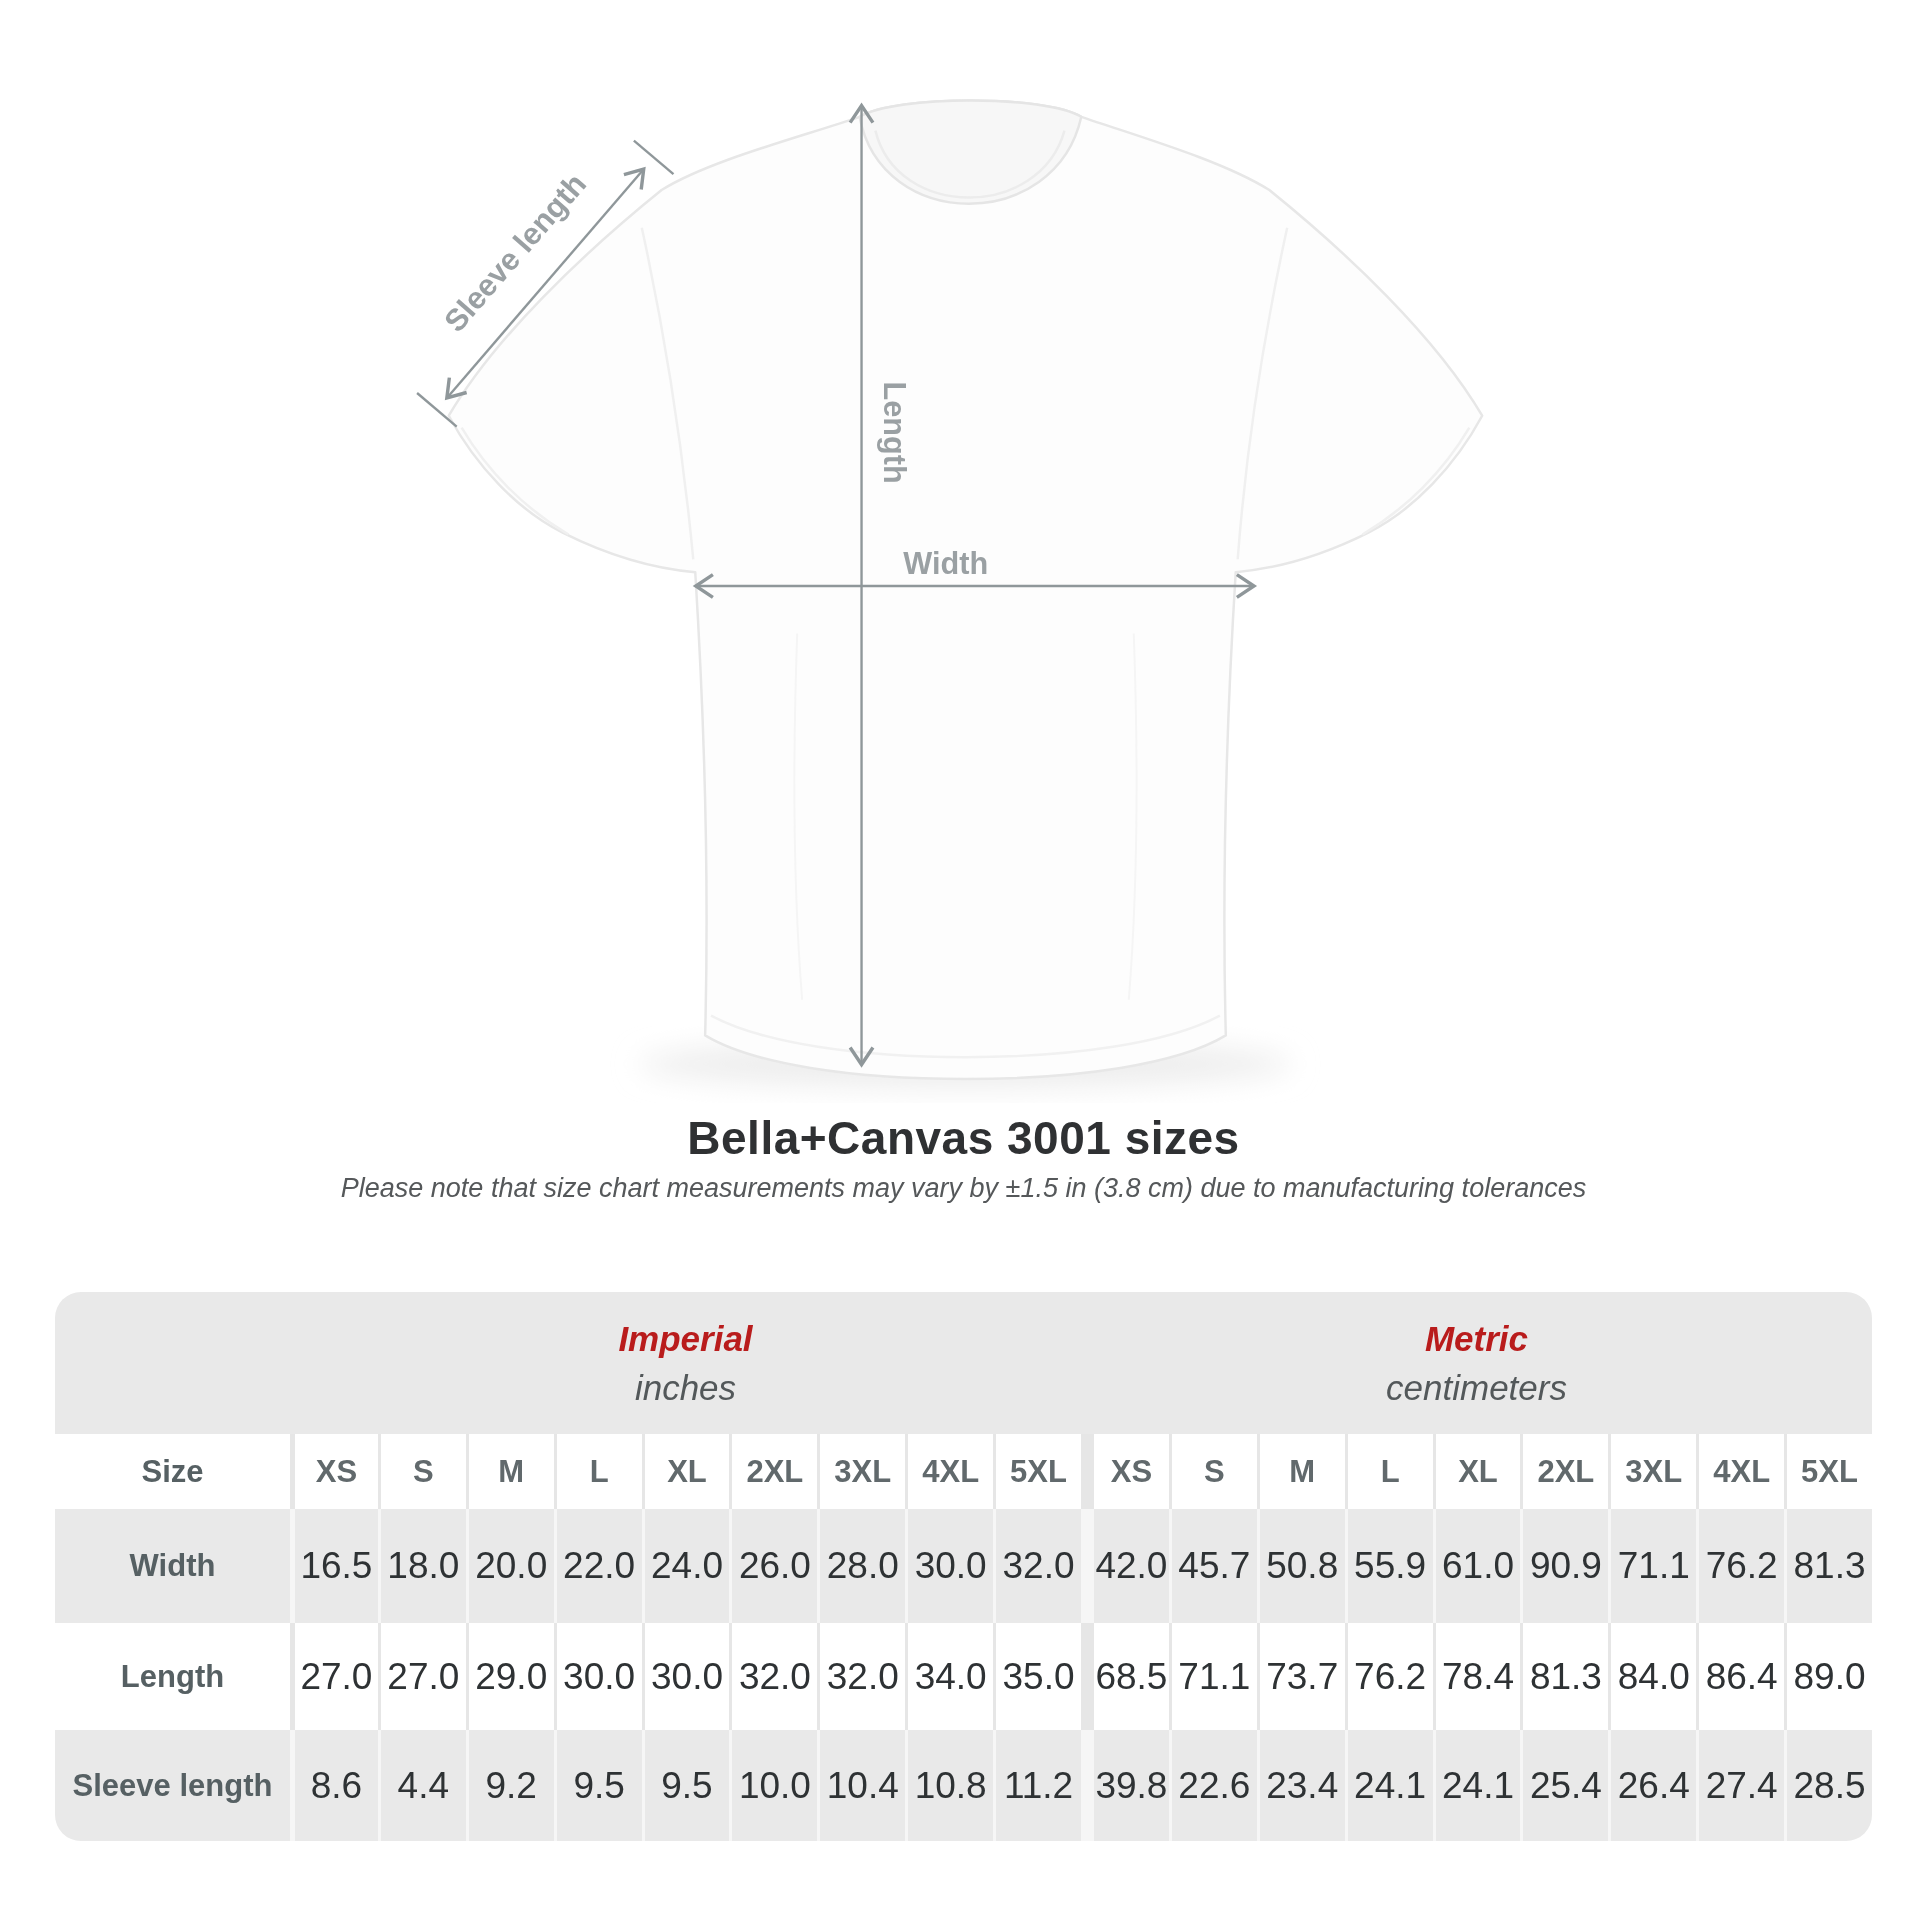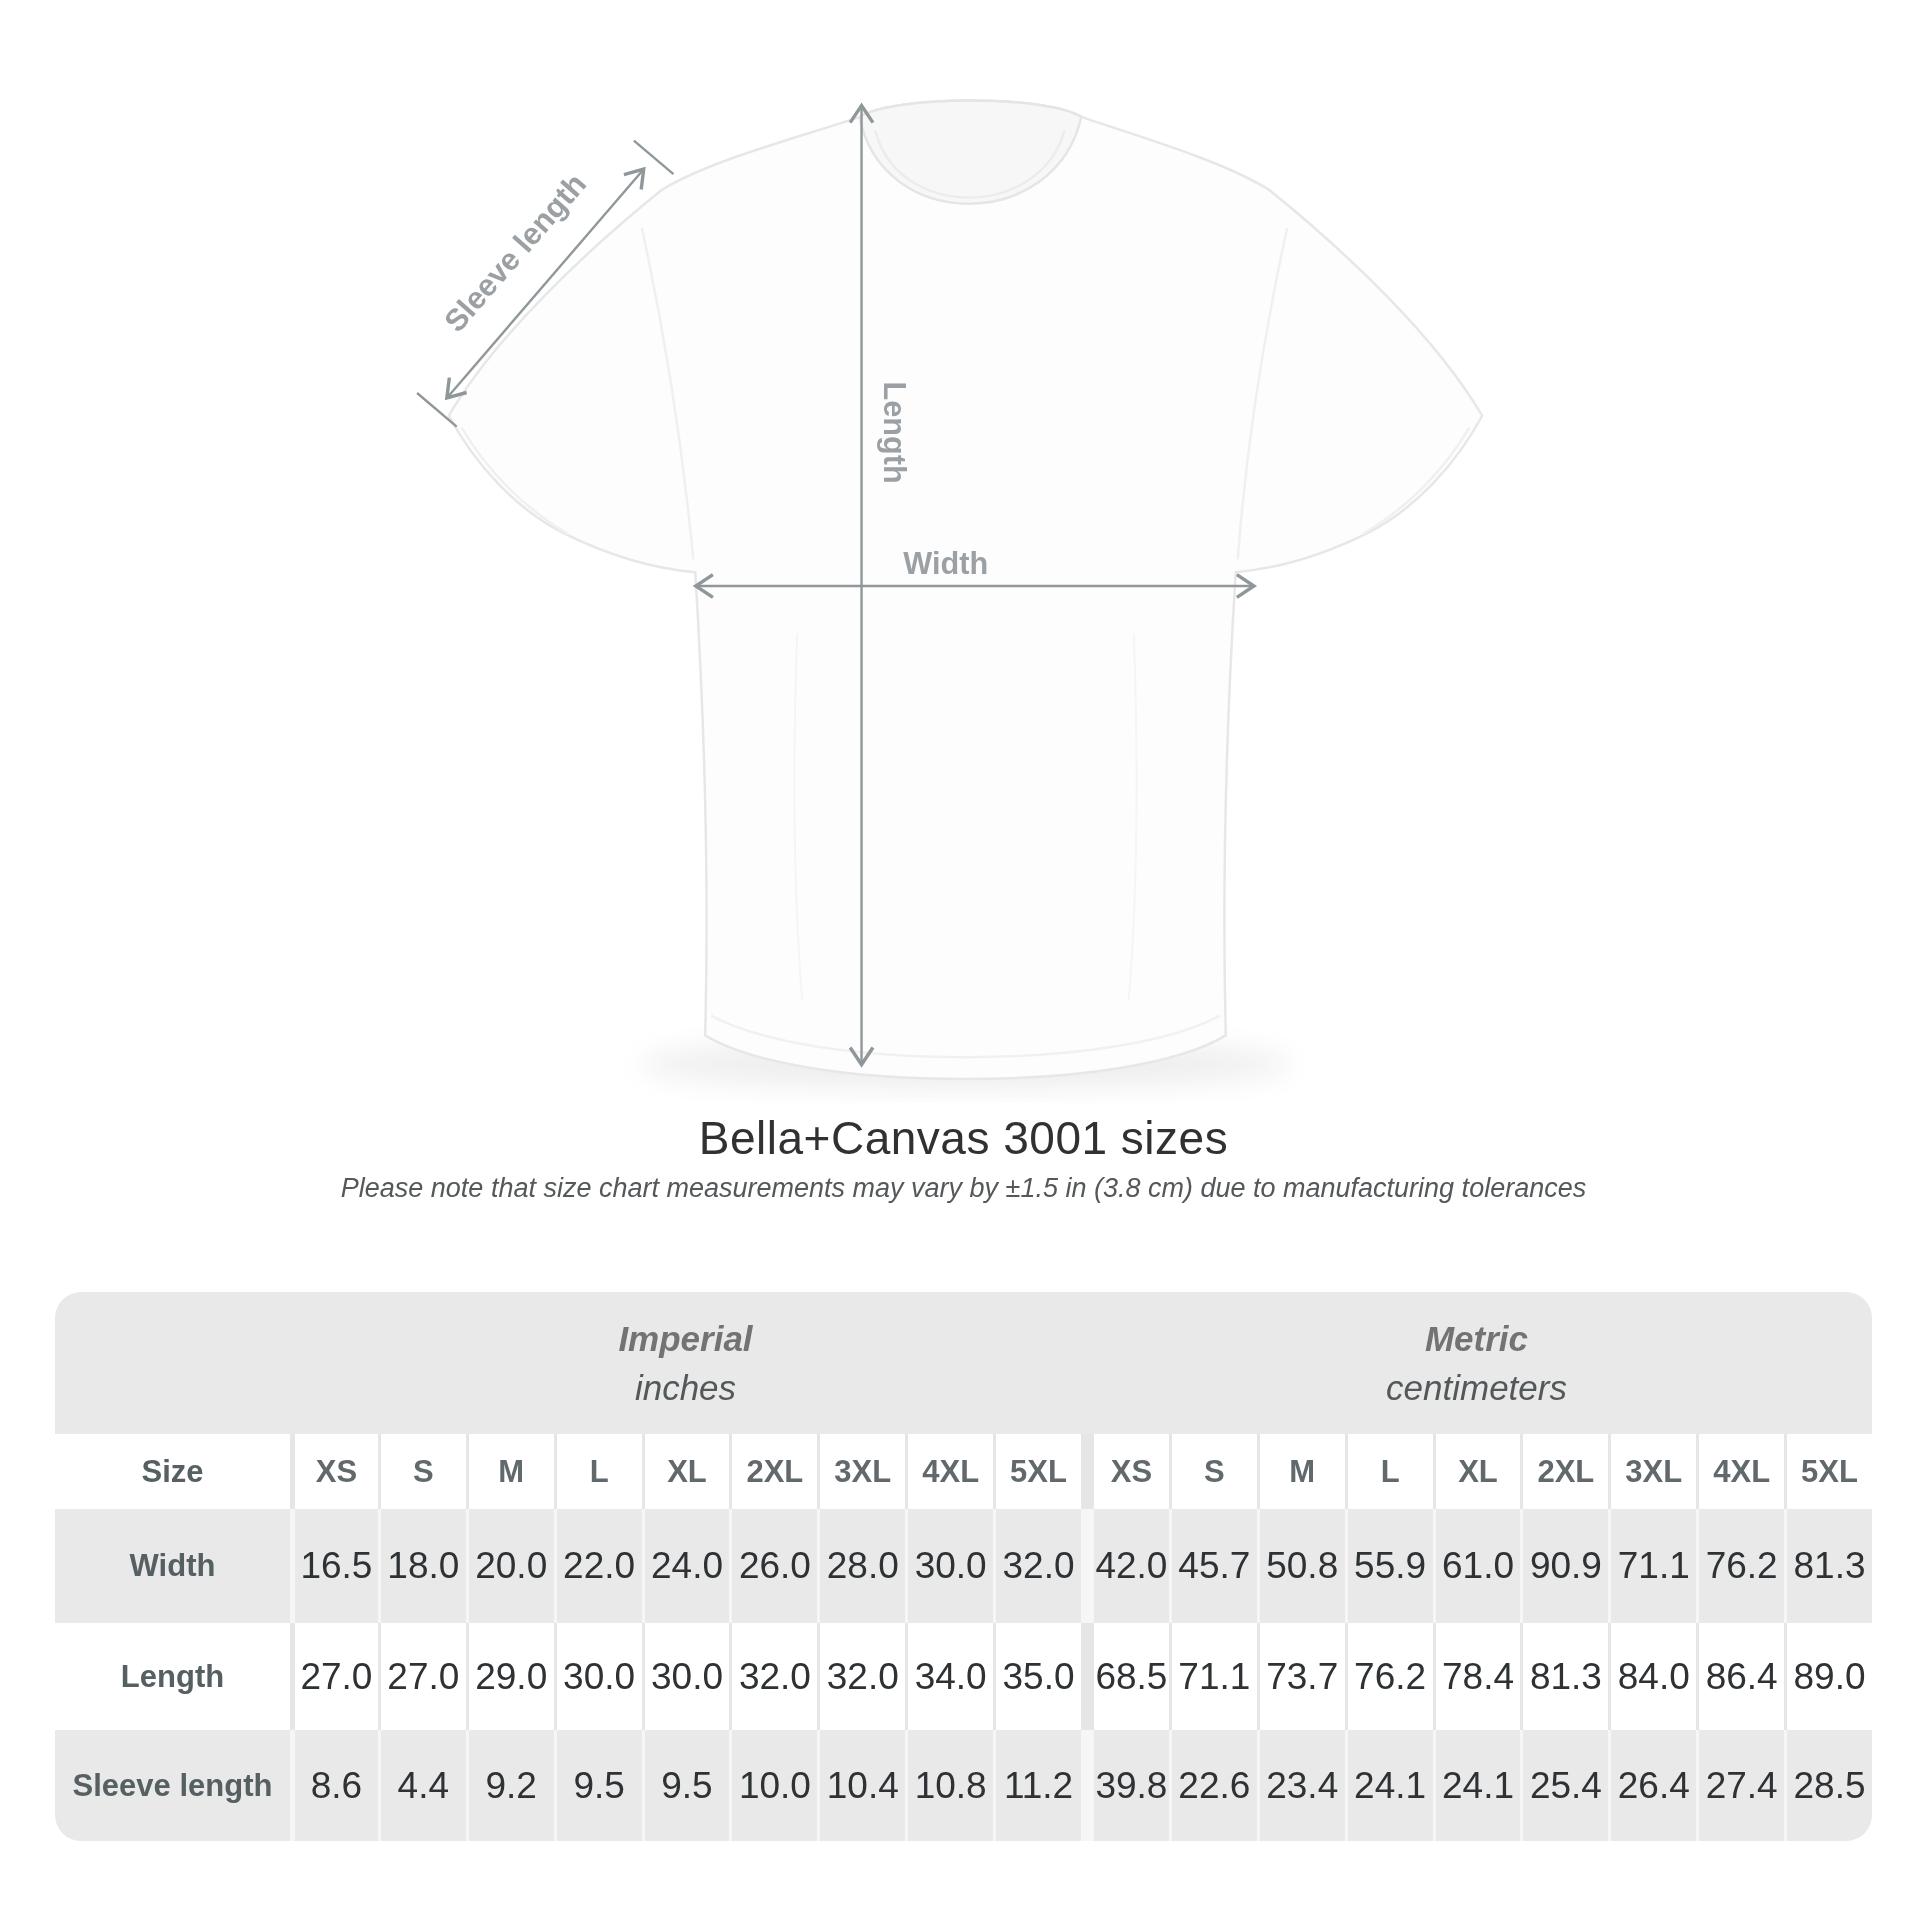--- a/index.html
+++ b/index.html
@@ -5,32 +5,32 @@
   * { margin:0; padding:0; box-sizing:border-box; }
   html,body { background:#ffffff; }
   body { font-family:"Liberation Sans", sans-serif; }
   .stage { position:relative; width:1927px; height:1927px; background:#fff; overflow:hidden; }
 
   
   .diagram-svg { position:absolute; left:0; top:0; }
 
   
   .heading { position:absolute; left:0; top:1111px; width:1927px; text-align:center; }
-  .page-title { font-size:46px; font-weight:normal; color:#2f3133; letter-spacing:0.5px; }
+  .page-title { font-size:46px; font-weight:bold; color:#2f3133; letter-spacing:0.5px; }
   .page-note { margin-top:8px; font-size:27px; font-style:italic; color:#55585a; }
 
   
   .size-table { position:absolute; left:55px; top:1292px; width:1817px;
                 border-radius:26px; overflow:hidden; }
   .trow { display:grid; grid-template-columns:235px repeat(18, 1fr); }
   .band { height:142px; background:#e9e9e9; }
   .band-sec { display:flex; flex-direction:column; justify-content:center; align-items:center; gap:9px; }
   .band-imperial { grid-column:2 / 11; }
   .band-metric  { grid-column:11 / 20; }
-  .sec-title { font-size:35px; font-weight:bold; font-style:italic; color:#737373; }
+  .sec-title { font-size:35px; font-weight:bold; font-style:italic; color:#b91c1c; }
   .sec-unit  { font-size:35px; font-style:italic; color:#53585a; }
 
   .cell { display:flex; align-items:center; justify-content:center;
           border-left:3px solid transparent; }
   .cell.label-cell { border-left:none; font-weight:bold; color:#566063; font-size:31px; }
   .cell.head  { font-weight:bold; color:#61696c; font-size:31px; }
   .cell.value { color:#2e3234; font-size:37px; }
   .cell.first { border-left-width:5px; }
   .cell.wide  { border-left-width:13px; }
 

